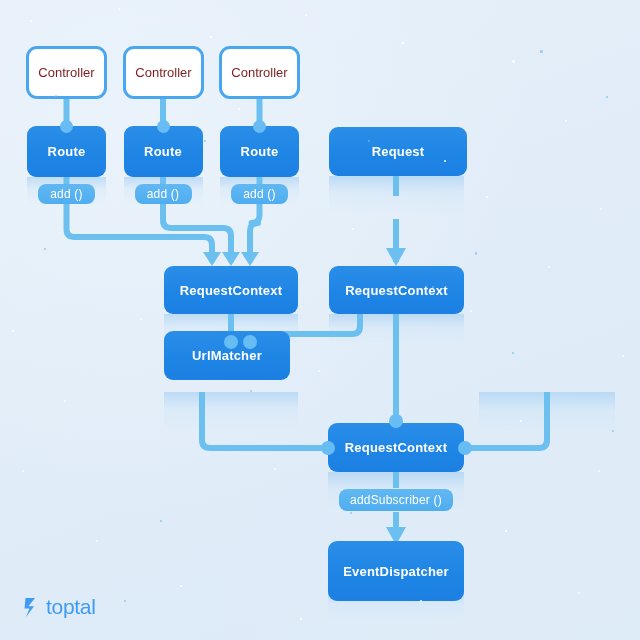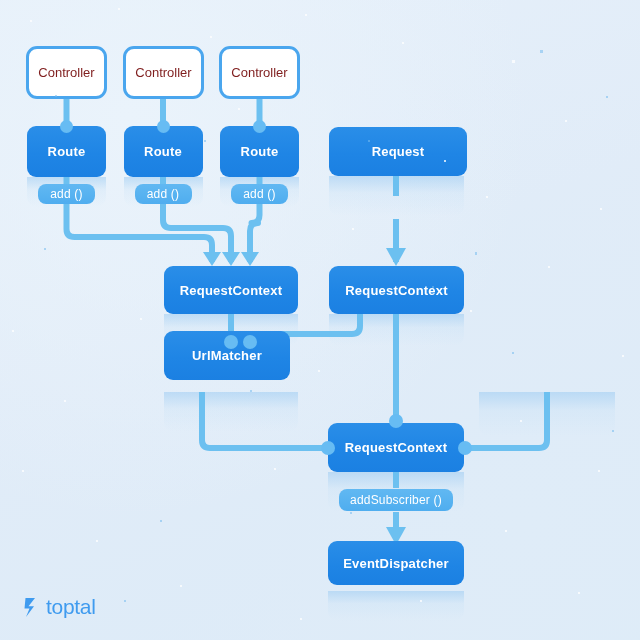--- a/index.html
+++ b/index.html
@@ -226,21 +226,21 @@
   <div class="dot" style="left:458px; top:441px; width:14px; height:14px;"></div>
 
   <div class="node node-solid" style="left:328px; top:423px; width:136px; height:49px;">
     <span>RequestContext</span>
   </div>
 
   <div class="pill" style="left:339px; top:489px; width:114px; height:22px;">
     <span>addSubscriber ()</span>
   </div>
 
-  <div class="node node-solid" style="left:328px; top:541px; width:136px; height:44px;">
+  <div class="node node-solid" style="left:328px; top:541px; width:136px; height:60px;">
     <span>EventDispatcher</span>
   </div>
 
   <svg id="noise" width="640" height="640" viewBox="0 0 640 640">
     <g fill="#ffffff" opacity="0.75">
       <rect x="30" y="20" width="2" height="2"></rect>
         <rect x="118" y="8" width="2" height="2"></rect>
       <rect x="210" y="36" width="2" height="2"></rect>
         <rect x="305" y="14" width="2" height="2"></rect>
       <rect x="402" y="42" width="2" height="2"></rect>

